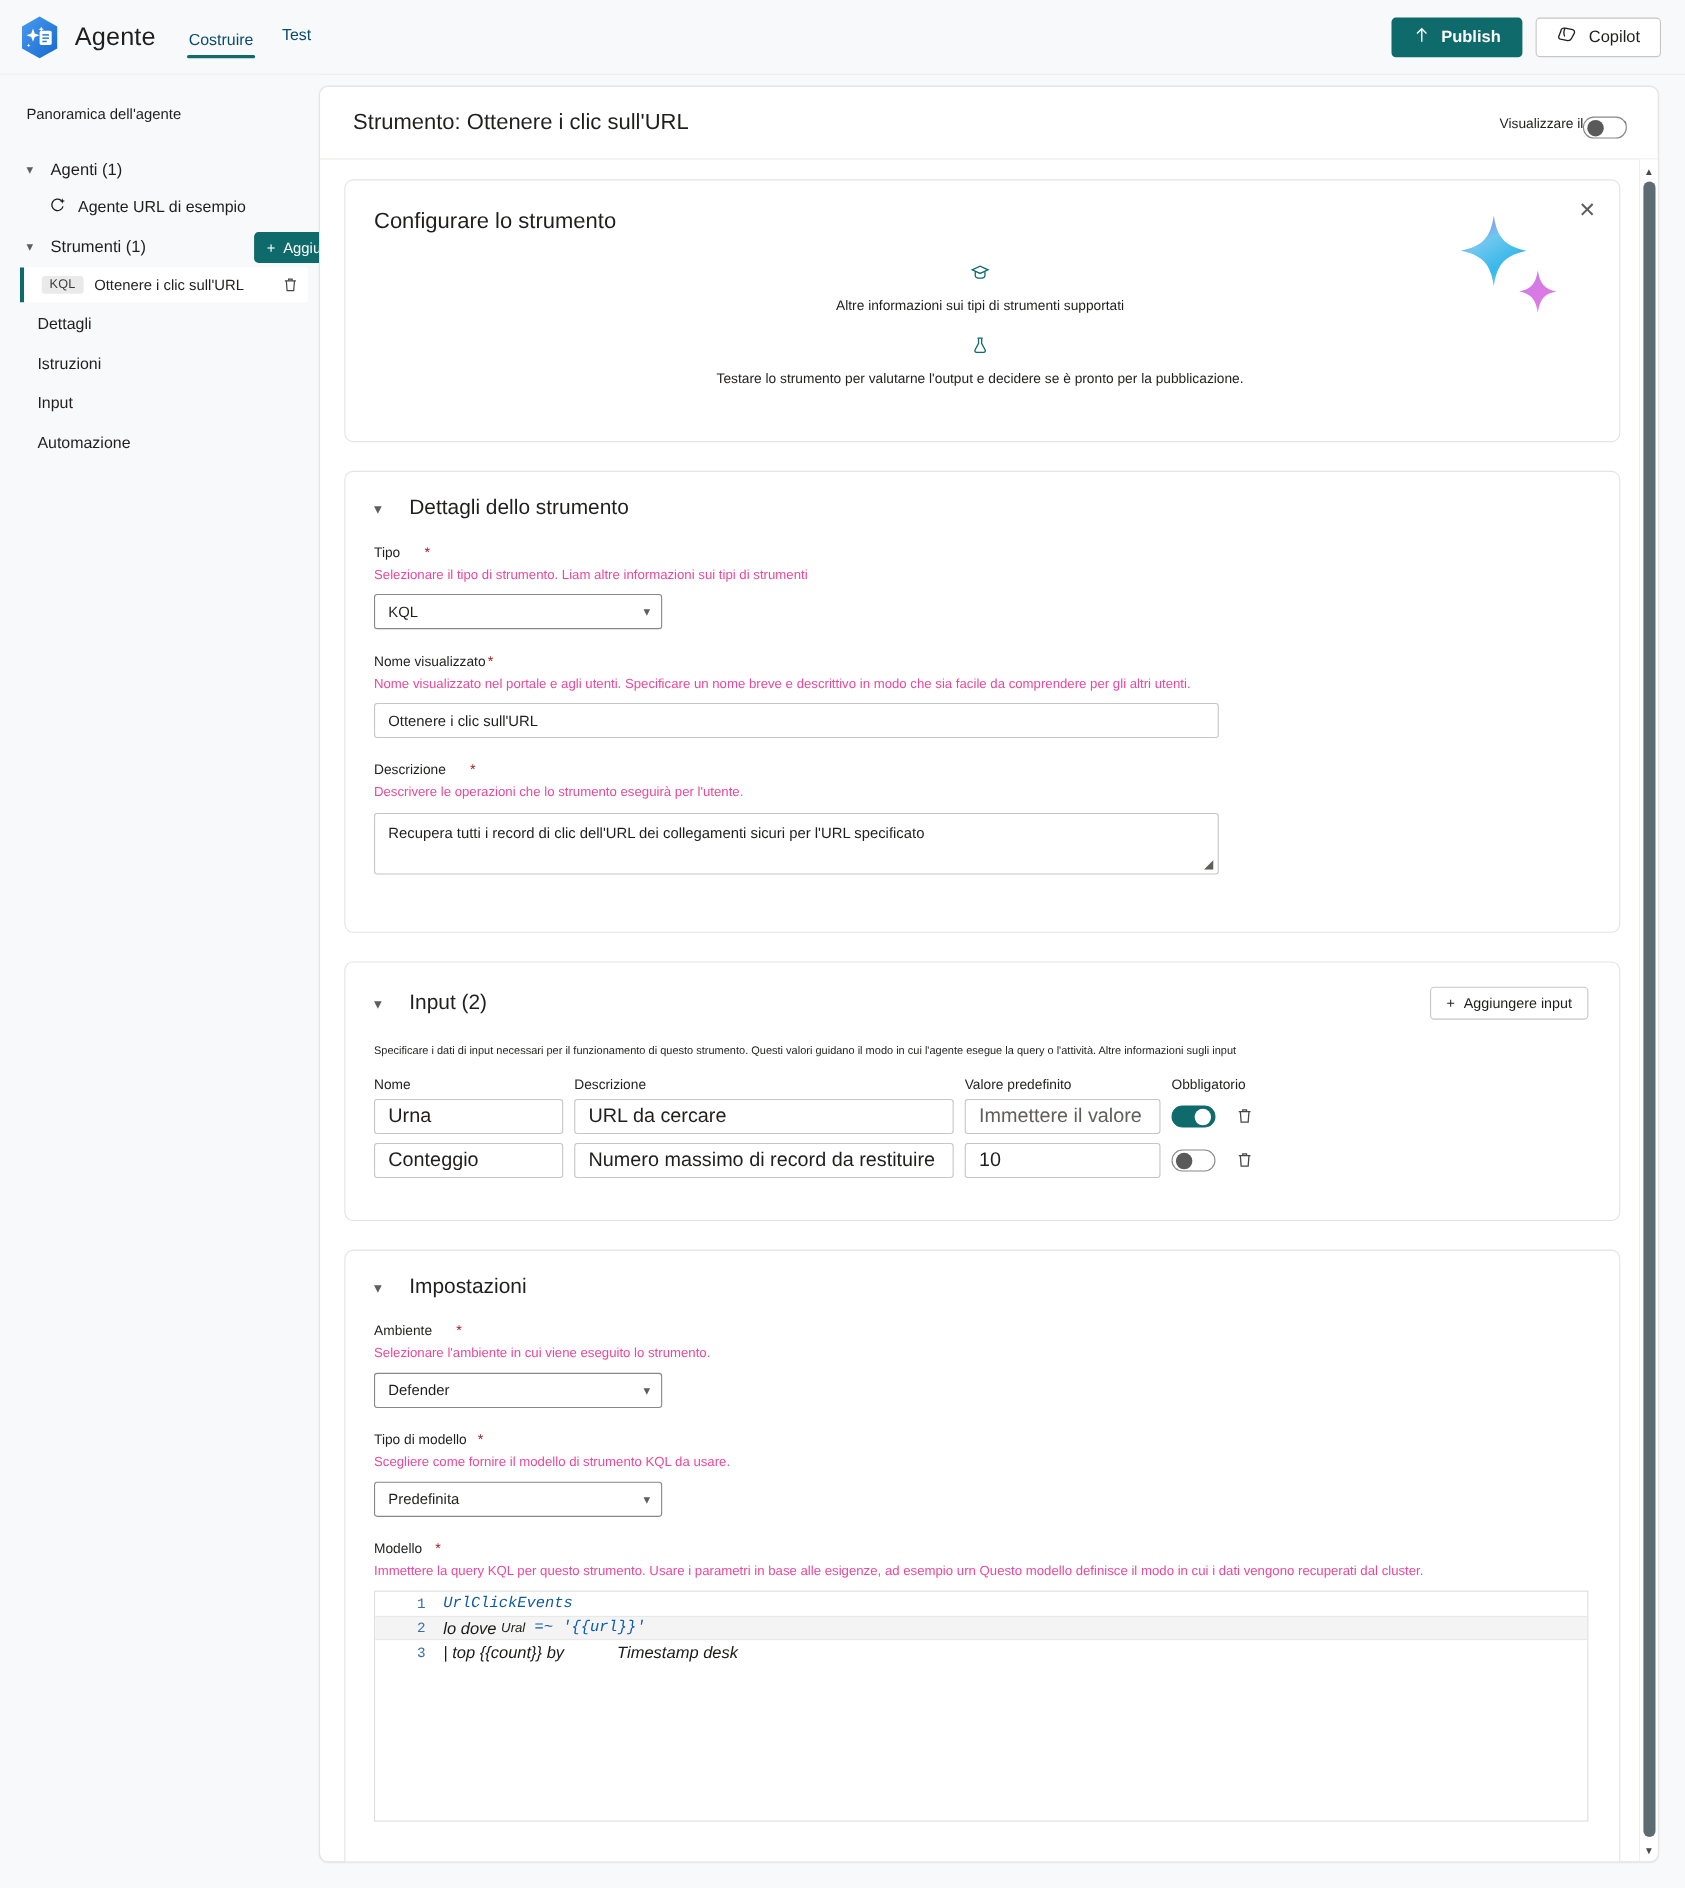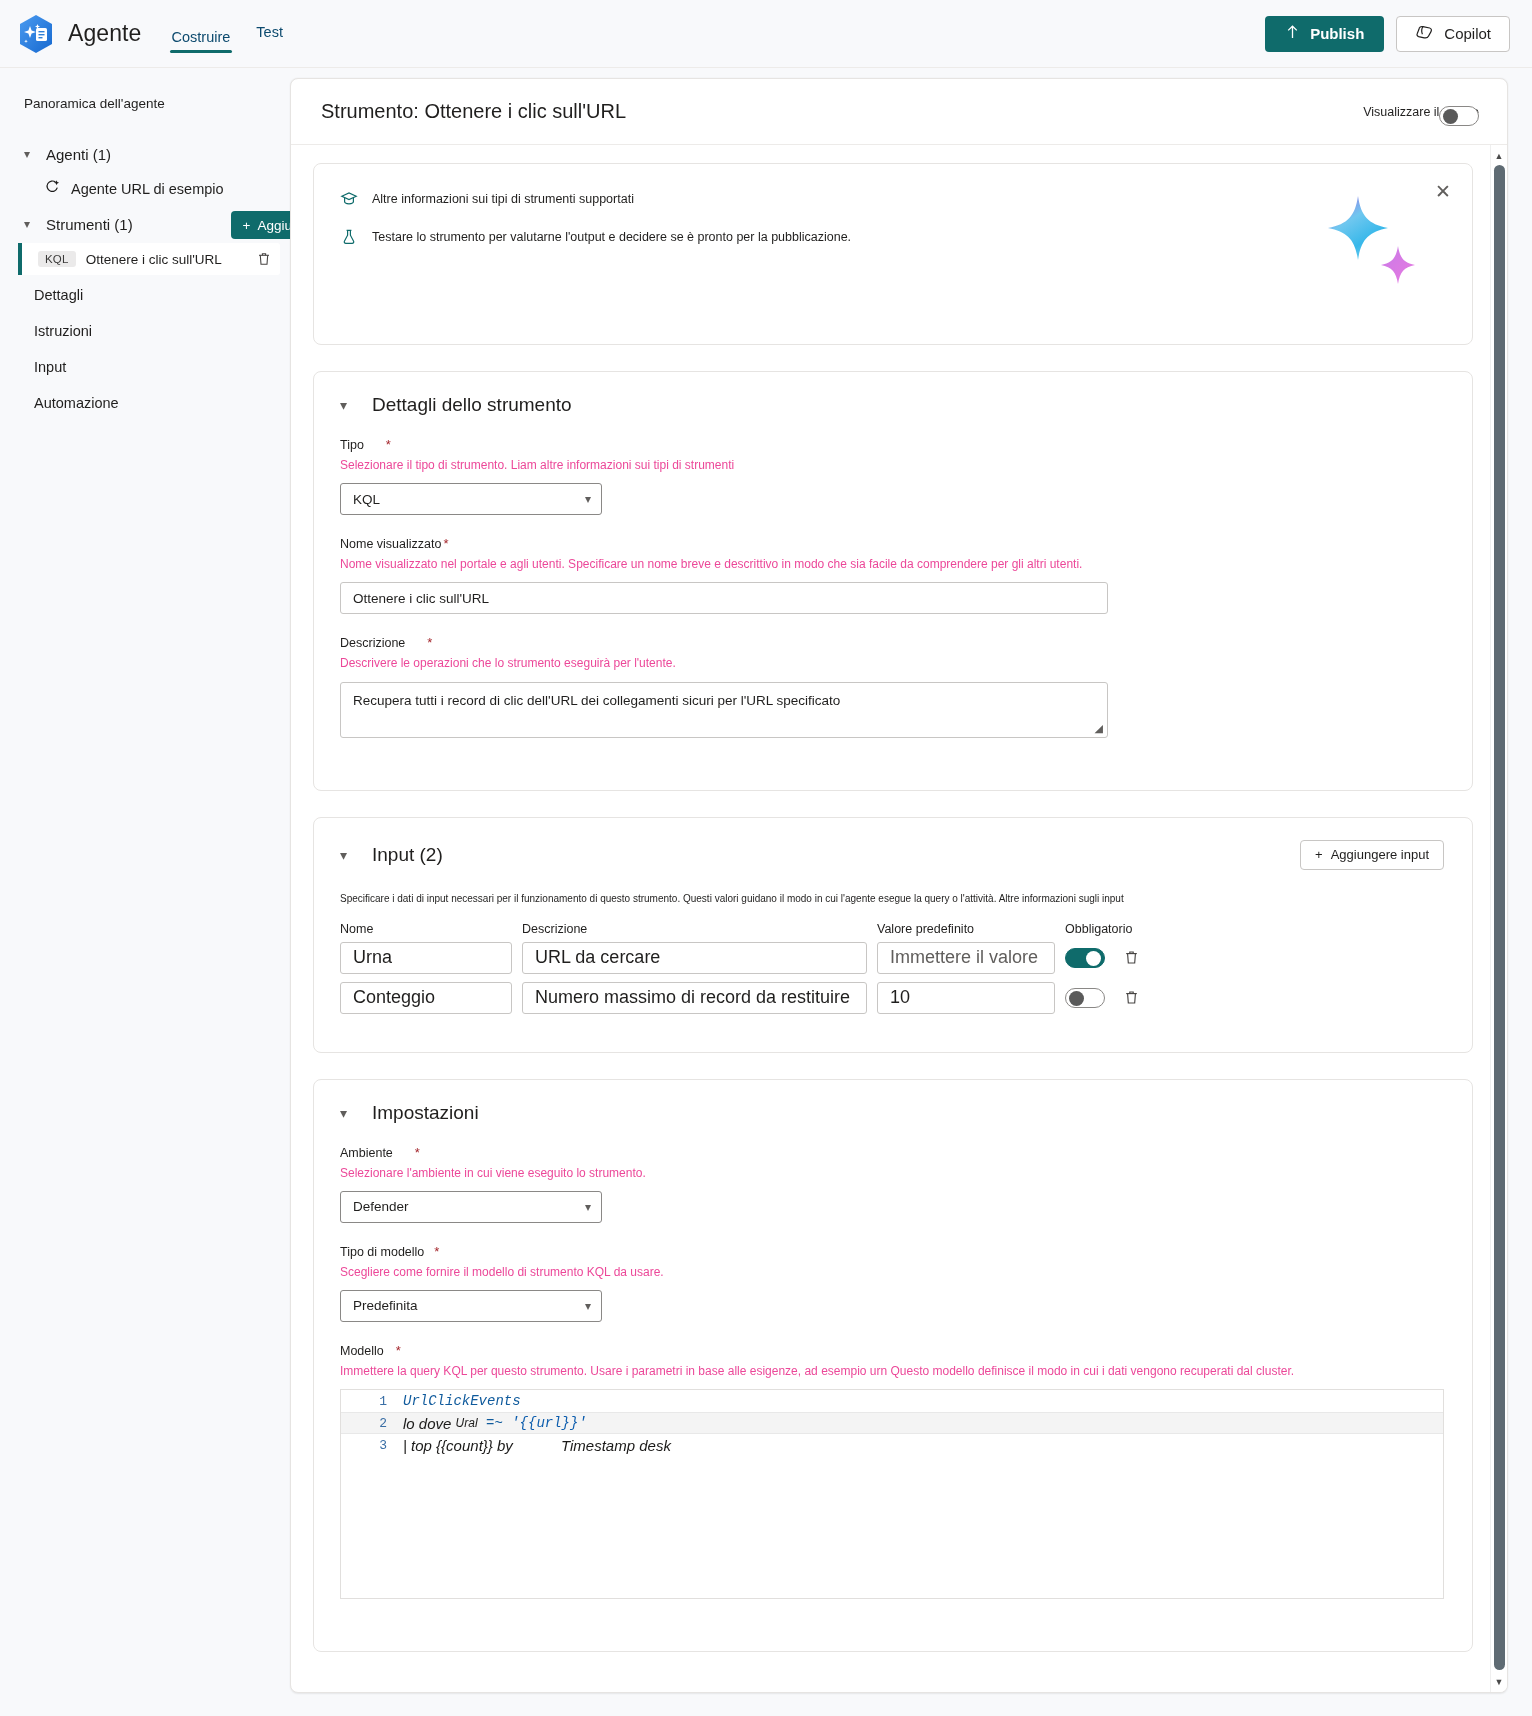--- a/index.html
+++ b/index.html
@@ -124,21 +124,21 @@
 
   
   .card {
     border:1px solid #e6e4e2; border-radius: 8px; background:#fff;
     margin: 0 0 26px 0; position:relative;
   }
 
   
   .cfg { padding: 26px 30px 30px 26px; min-height: 180px; }
   .cfg-title { font-size: 20px; color:#201f1e; margin-bottom: 26px; }
-  .cfg-row { display:flex; align-items:center; gap: 14px; margin-bottom: 20px; }
+  .cfg-row { display:flex; align-items:center; gap: 14px; margin-bottom: 20px; flex-direction: column; }
   .cfg-text { font-size: 12.5px; color:#201f1e; }
   .cfg-icon { color:#0f6b6b; width: 18px; height:18px; display:block; flex:0 0 18px; }
   .close-x {
     position:absolute; top: 16px; right: 18px; width: 22px; height:22px;
     color:#605e5c; cursor:pointer; display:flex; align-items:center; justify-content:center;
     font-size: 19px; line-height:1;
   }
   .sparkle { position:absolute; right: 46px; top: 24px; width: 110px; height: 100px; }
 
   
@@ -353,20 +353,21 @@
           <span class="toggle-sm">
             <span class="knob"></span>
           </span>
         </div>
       </div>
 
       <div class="scroll-area">
 
         <div class="card">
           <div class="cfg">
+            <div class="cfg-title">Configurare lo strumento</div>
 
             <div class="cfg-row">
               <span>
                 <svg class="cfg-icon" viewBox="0 0 18 18" fill="none" stroke="#0f6b6b" stroke-width="1.2">
                   <path d="M1.8 6.3 L9 3 L16.2 6.3 L9 9.6 Z"></path>
                   <path d="M4.6 7.7 V11.6 C4.6 12.9 6.6 13.8 9 13.8 C11.4 13.8 13.4 12.9 13.4 11.6 V7.7"></path>
                 </svg>
               </span>
               <span class="cfg-text">Altre informazioni sui tipi di strumenti supportati</span>
             </div>

